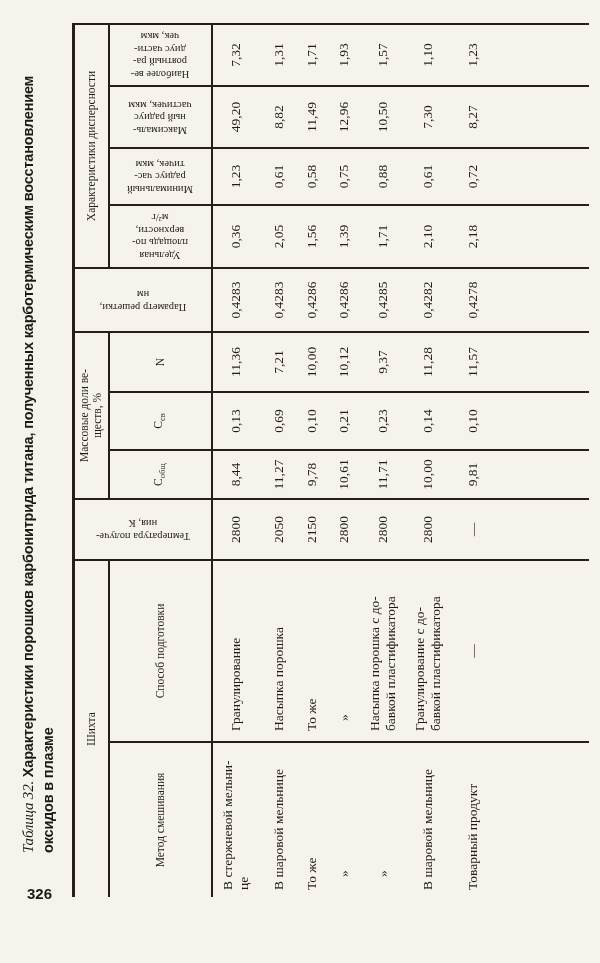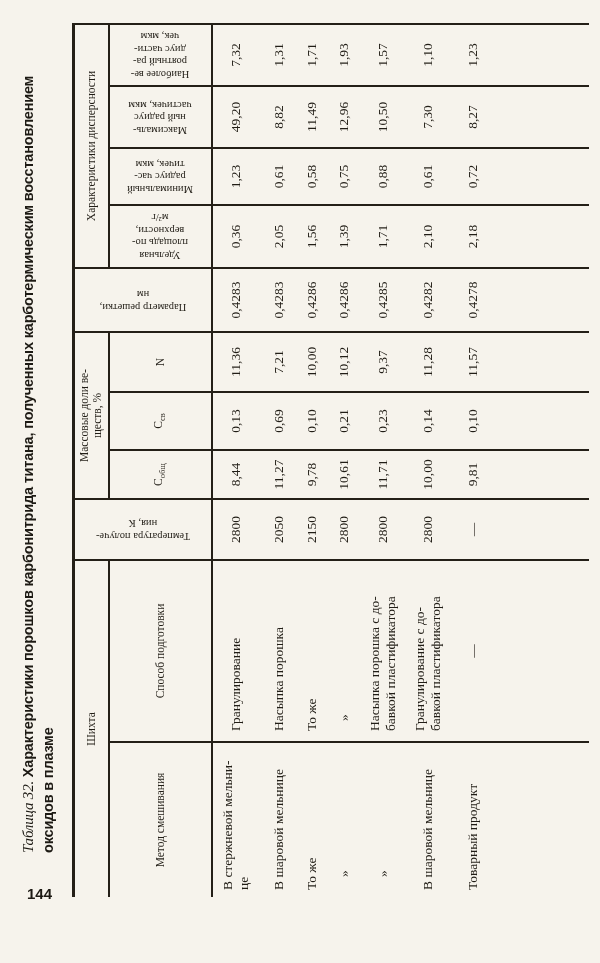--- a/index.html
+++ b/index.html
@@ -248,14 +248,14 @@
           <td></td>
           <td></td>
           <td></td>
           <td></td>
           <td></td>
         </tr>
       </tbody>
     </table>
   </div>
 
-  <div class="pagenum">144</div>
+  <div class="pagenum">326</div>
 </div>
 
 </body></html>

